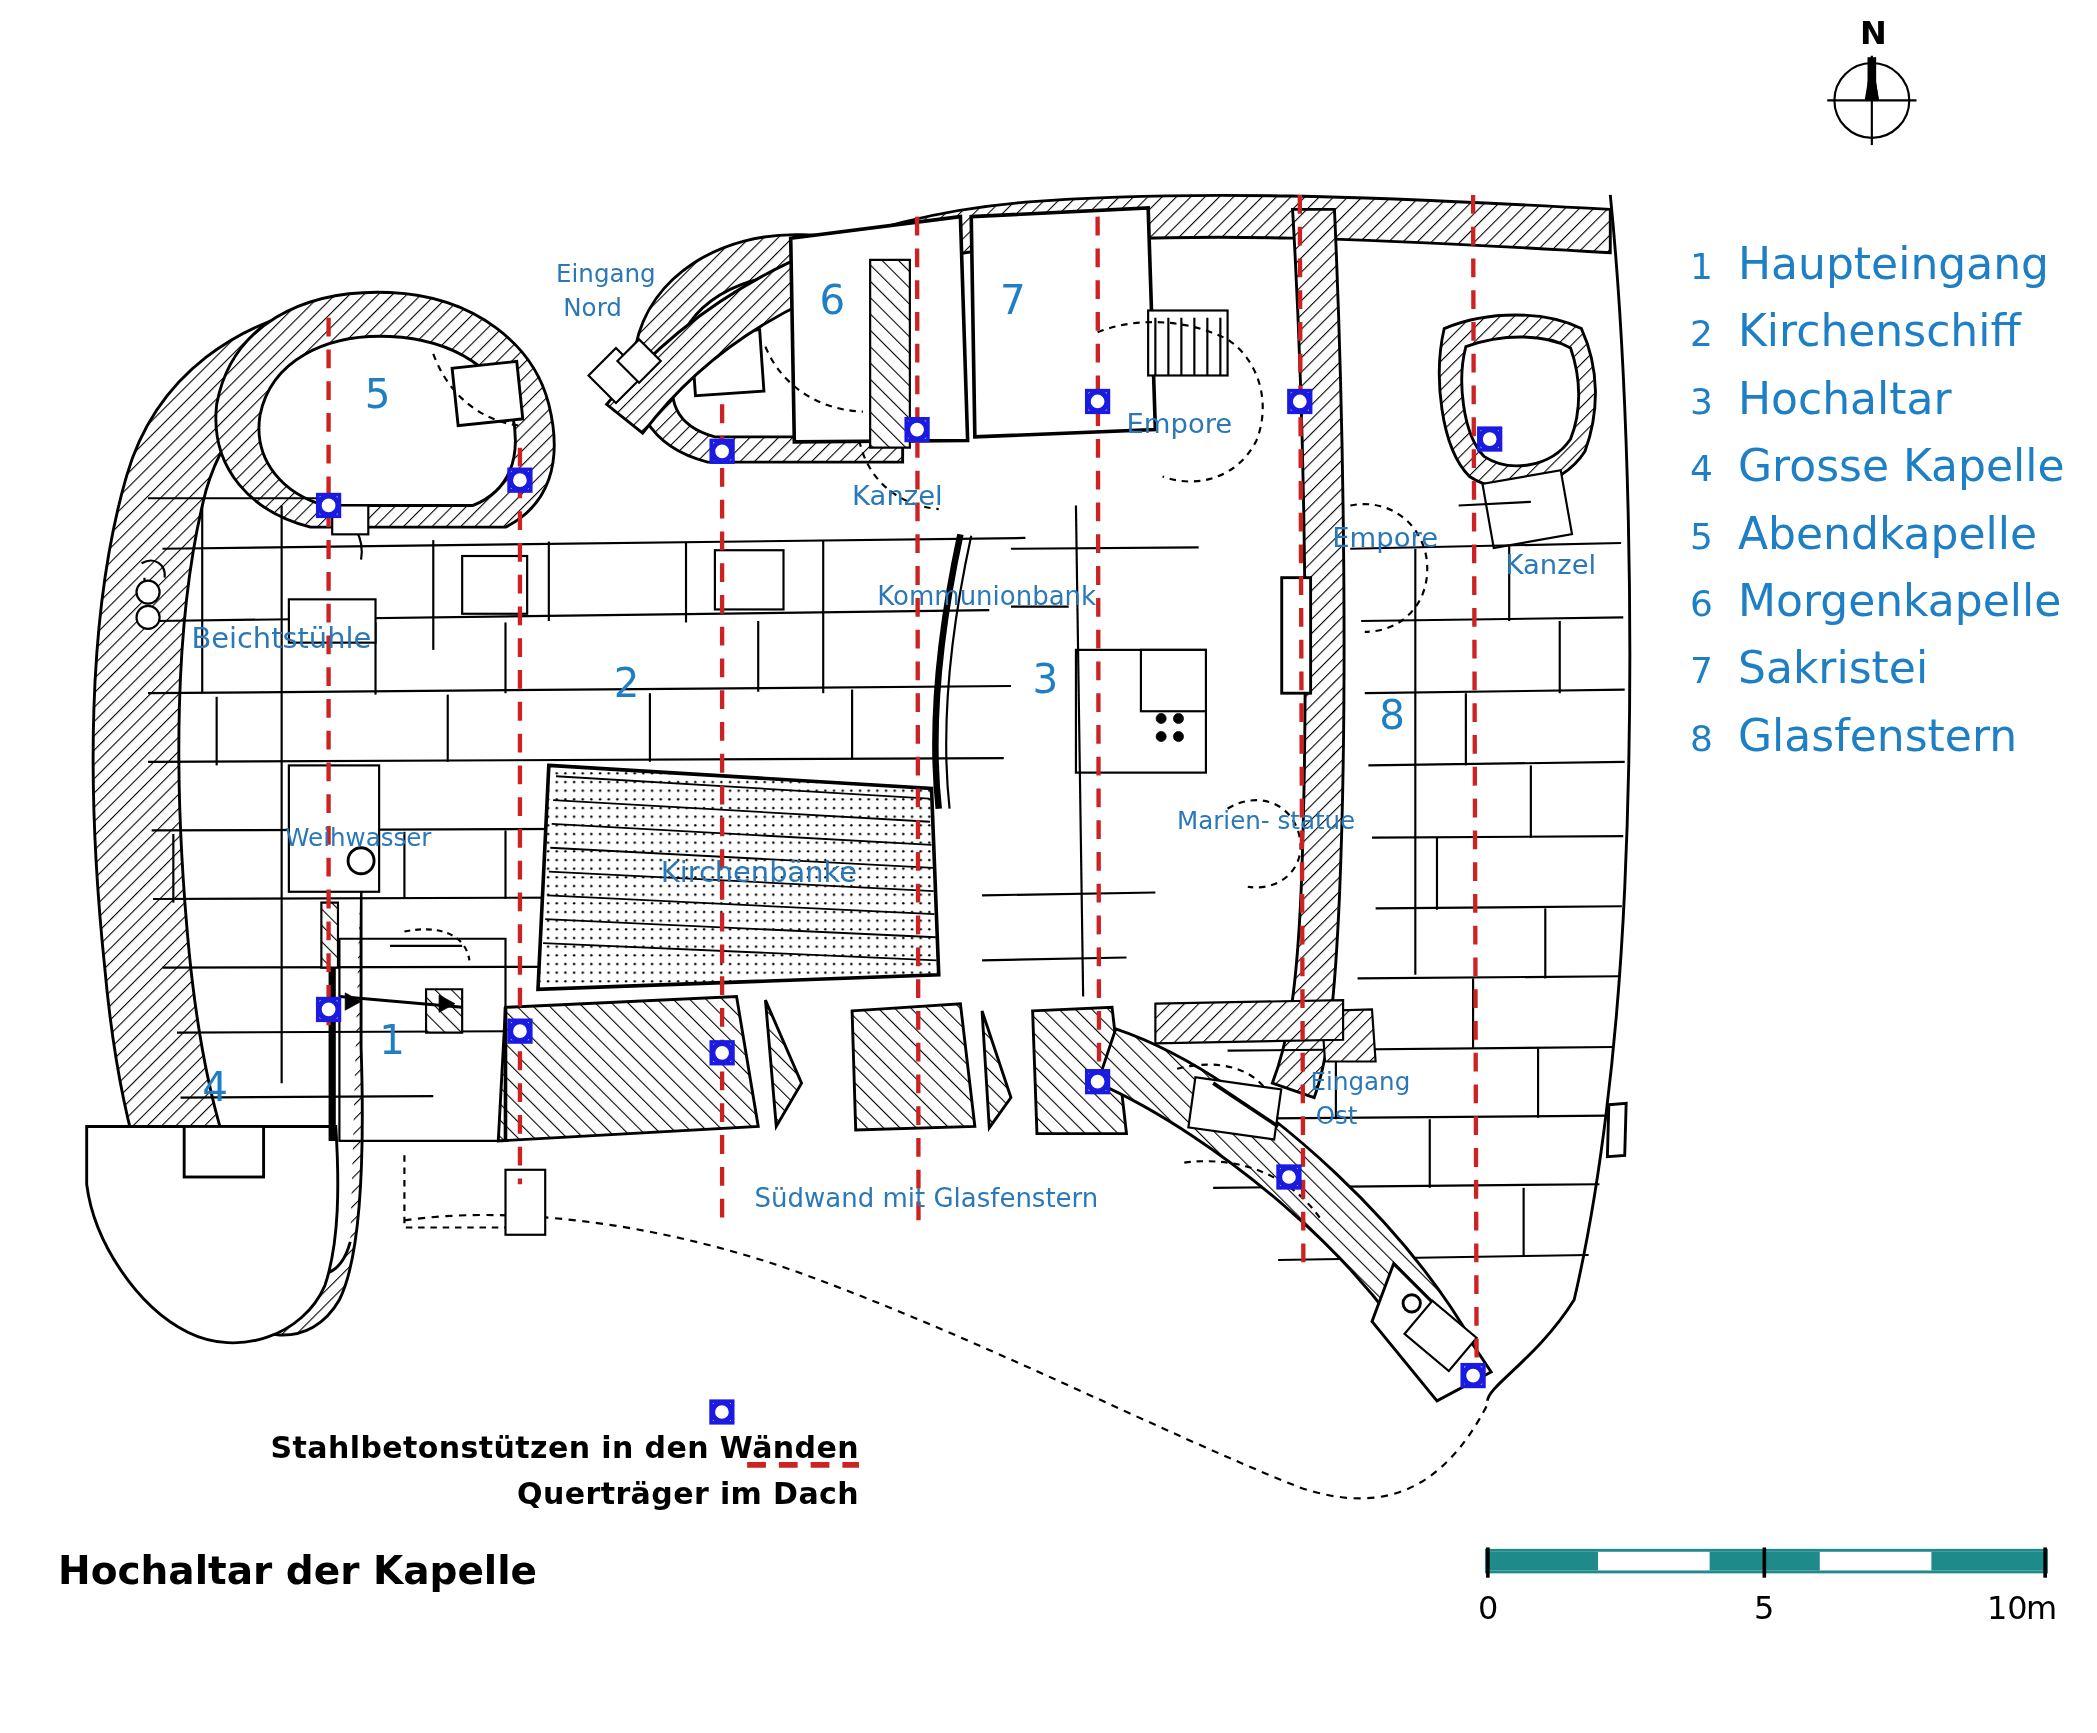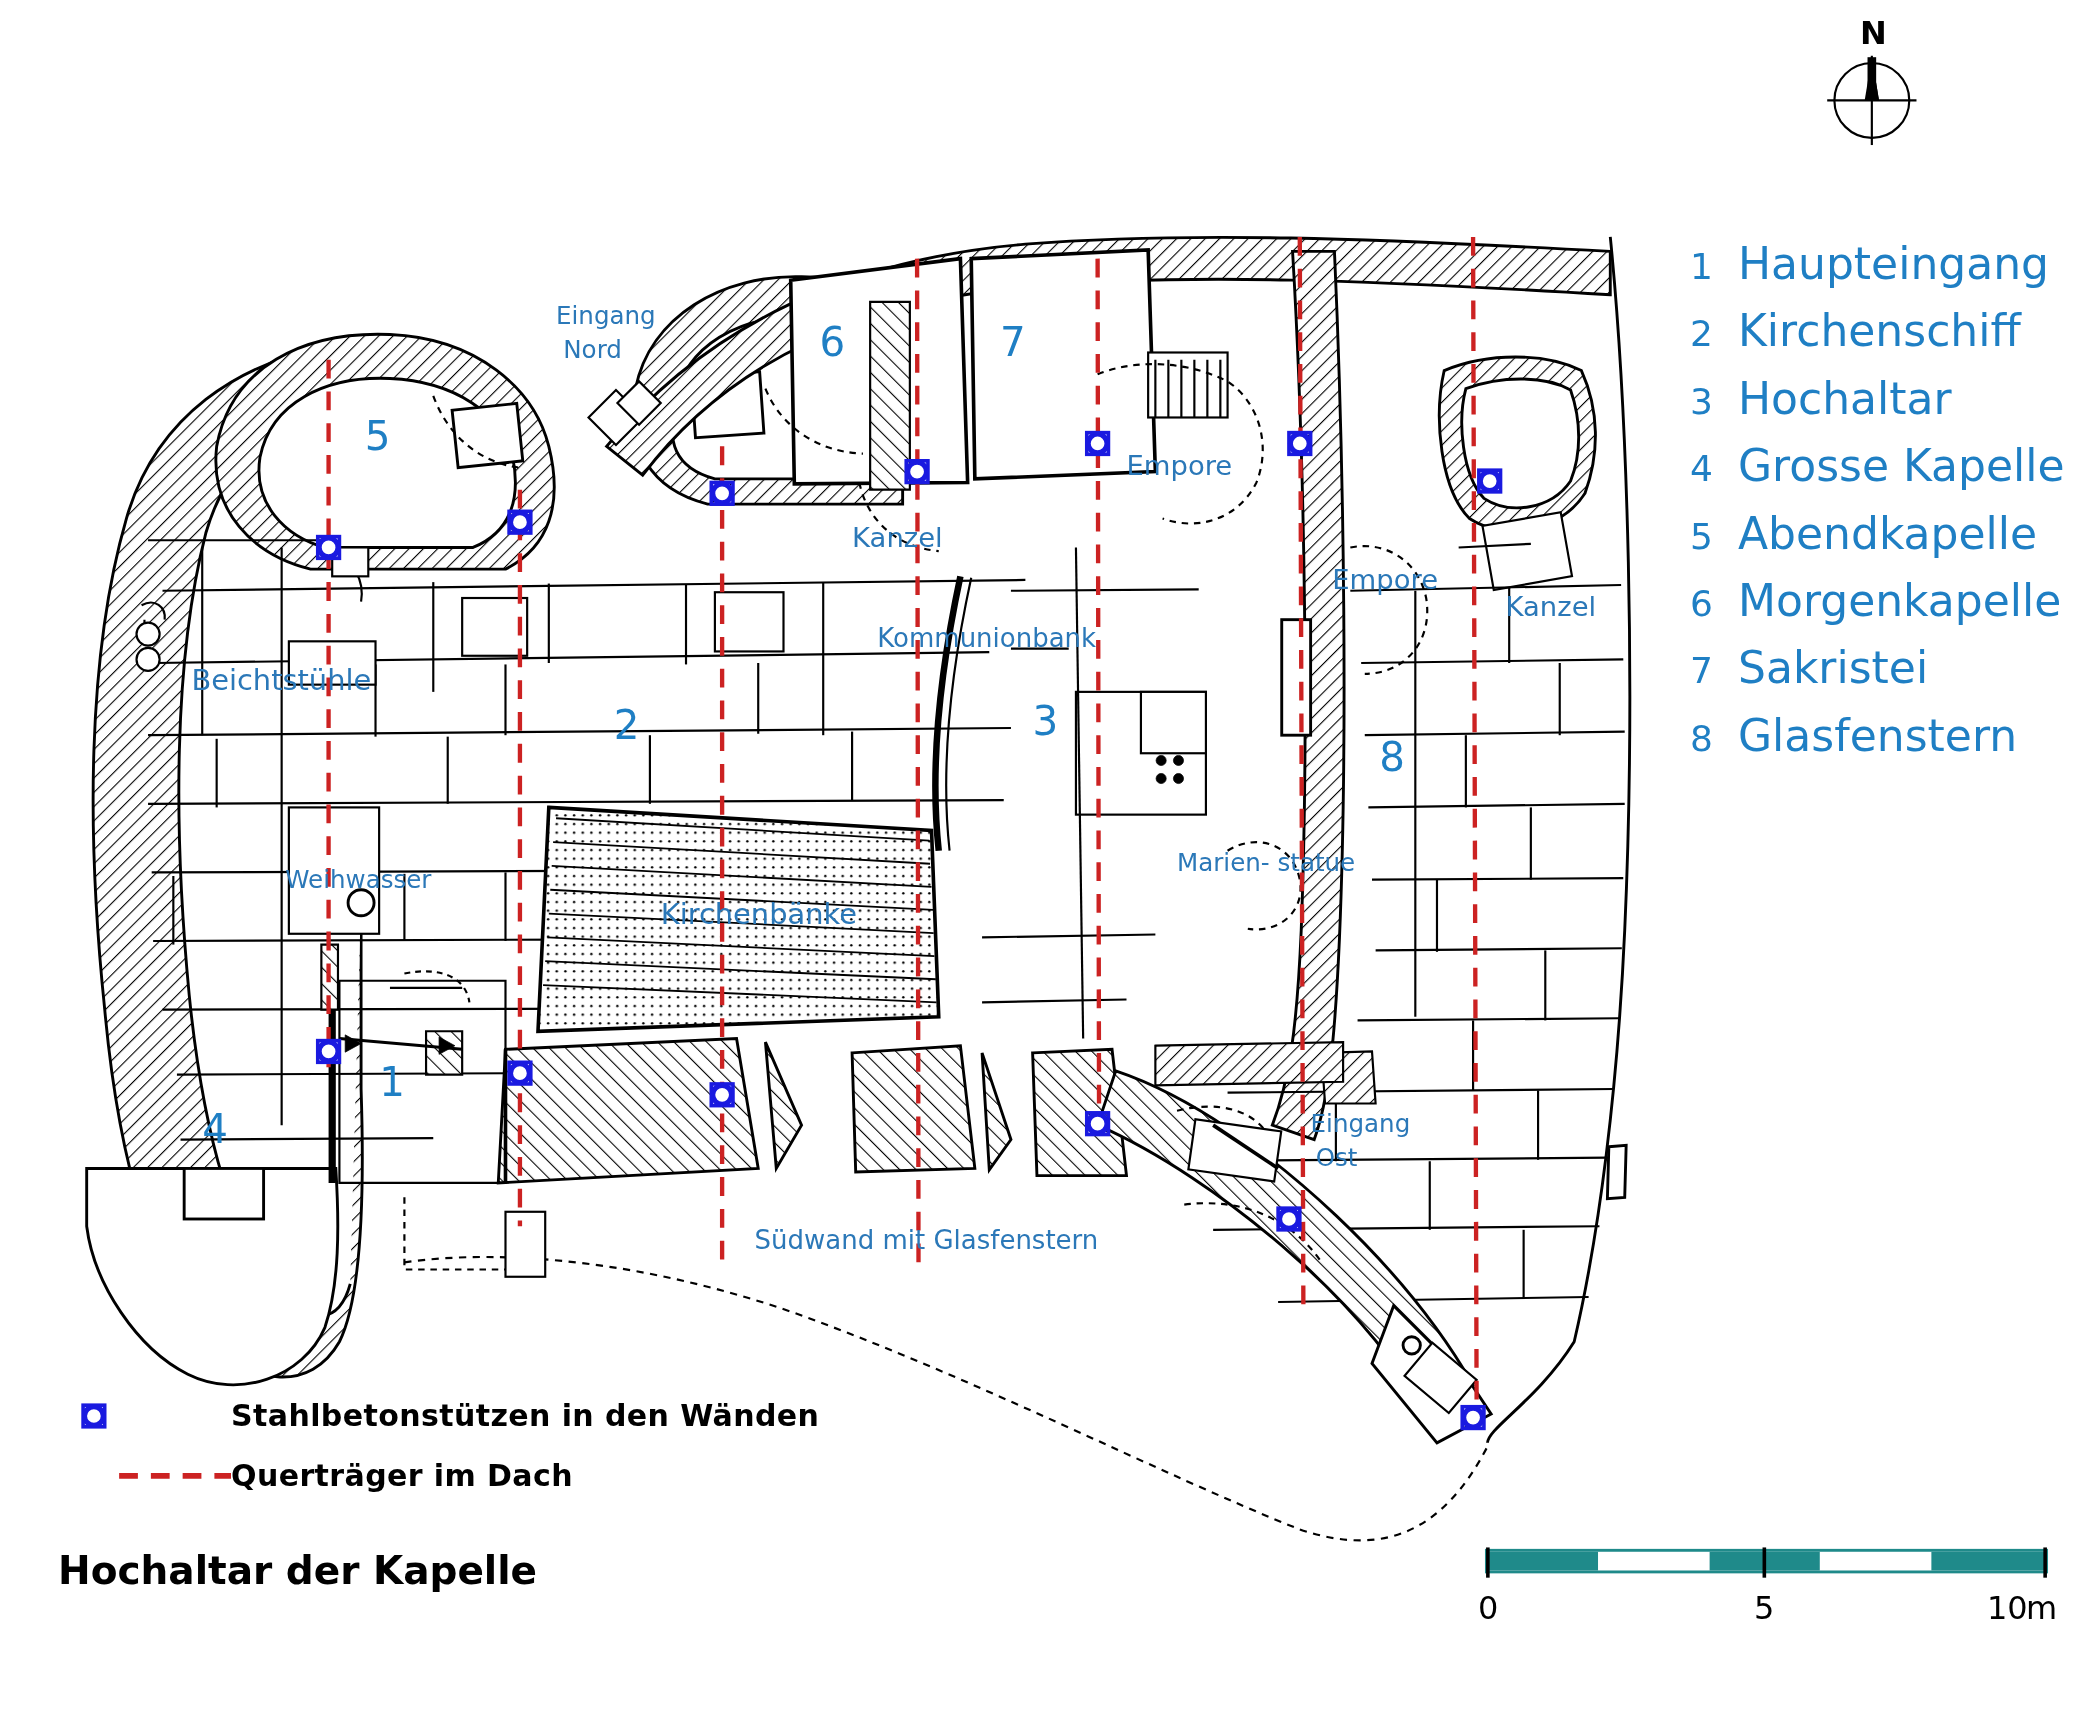--- a/index.html
+++ b/index.html
@@ -11,35 +11,35 @@
   .legend-row{display:flex;align-items:baseline;margin-bottom:27.4px;height:40px;}
   .legend-num{width:48px;font-size:36px;color:#1f7fc4;font-weight:400;font-family:"DejaVu Sans",sans-serif;}
   .legend-label{font-size:44px;color:#1f7fc4;font-family:"DejaVu Sans",sans-serif;white-space:nowrap;text-align:right;}
 
   
   .north{position:absolute;left:1820px;top:14.4px;width:108px;height:144px;}
   .north-letter{position:absolute;left:40px;top:0px;font-size:32px;font-weight:bold;color:#000;font-family:"DejaVu Sans",sans-serif;}
 
   
   .keybox{position:absolute;left:65px;top:1394px;width:794px;}
-  .key-row{display:flex;align-items:center;height:43px;margin-bottom:17.3px;}
+  .key-row{display:flex;align-items:flex-end;height:43px;margin-bottom:17.3px;flex-direction:column;}
   .key-sym{width:166px;display:flex;align-items:center;}
   .key-text{font-size:30px;font-weight:bold;color:#000;font-family:"DejaVu Sans",sans-serif;letter-spacing:0.4px;}
   .key-text2{font-size:30px;font-weight:bold;color:#000;font-family:"DejaVu Sans",sans-serif;letter-spacing:0.4px;}
 
   
   .title{position:absolute;left:58px;top:1546px;font-size:39px;font-weight:bold;color:#000;line-height:1.28;font-family:"DejaVu Sans",sans-serif;}
 
   
   .scalewrap{position:absolute;left:1481px;top:1546px;width:571px;}
   .scale-labels{position:relative;height:43px;margin-top:7.2px;}
   .scale-labels span{position:absolute;font-size:32px;color:#000;font-family:"DejaVu Sans",sans-serif;}
 
   
-  .plan{position:absolute;left:0;top:0;width:2097px;height:1424px;margin-top:42px;}
+  .plan{position:absolute;left:0;top:0;width:2097px;height:1424px;}
   svg{display:block;}
   text.planlbl{font-family:"DejaVu Sans",sans-serif;fill:#2b78b8;}
   text.bignum{font-family:"DejaVu Sans",sans-serif;fill:#1f7fc4;font-size:56px;}
 </style>
 </head>
 <body>
 
 <div class="root">
 
   <div class="plan">

